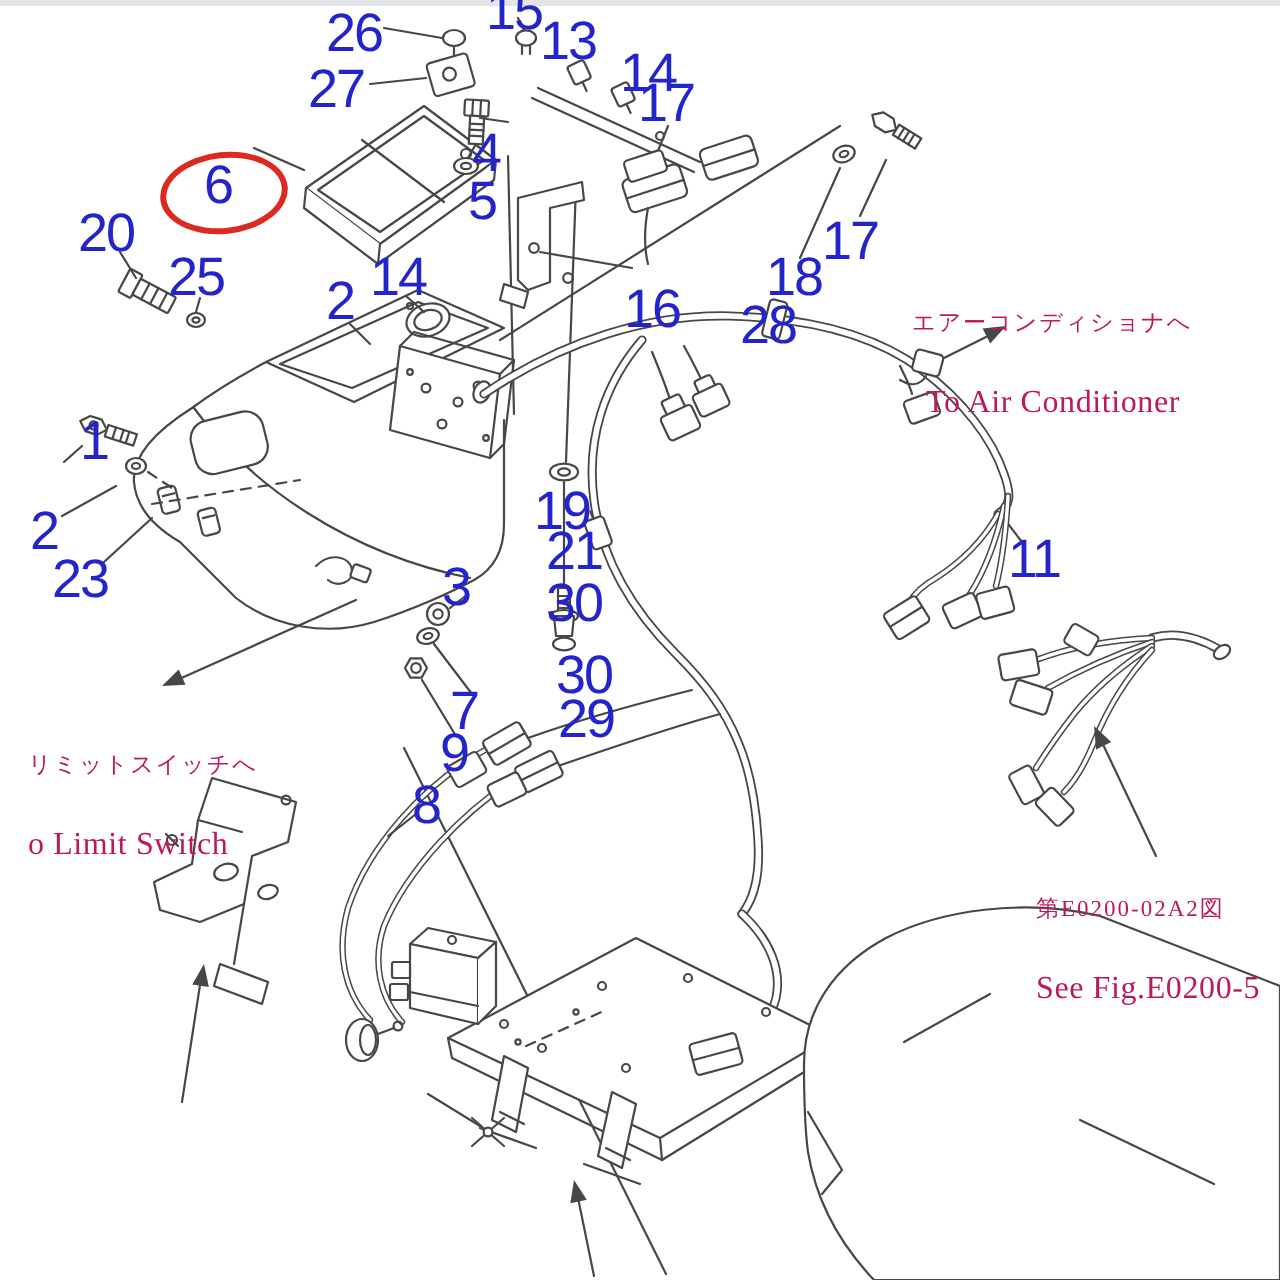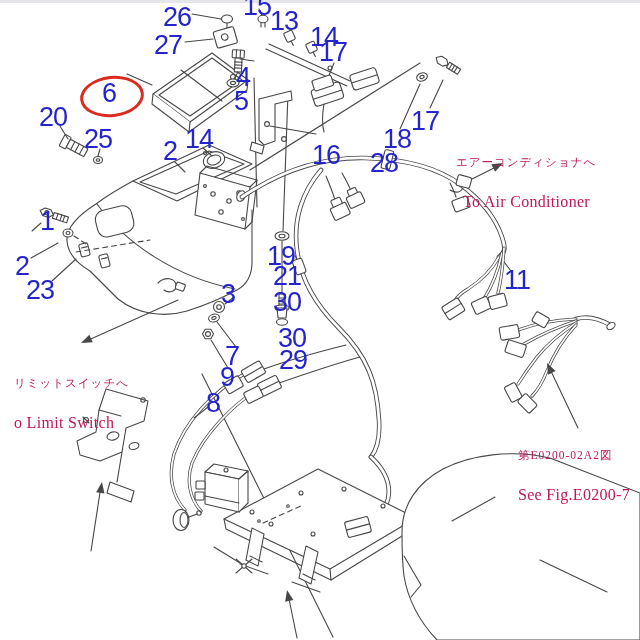--- a/index.html
+++ b/index.html
@@ -429,17 +429,17 @@
   <div class="ann right" style="left:456px;top:130px;width:134px">
     <div class="jp">エアーコンディショナへ</div>
     <div class="en">To Air Conditioner</div>
   </div>
   <div class="ann" style="left:14px;top:351px">
     <div class="jp">リミットスイッチへ</div>
     <div class="en">o Limit Switch</div>
   </div>
   <div class="ann" style="left:518px;top:423px">
     <div class="jp">第E0200-02A2図</div>
-    <div class="en">See Fig.E0200-7</div>
+    <div class="en">See Fig.E0200-5</div>
   </div>
   <div class="ann" style="left:16px;top:553px">
   </div>
 </div>
 
 </body></html>

